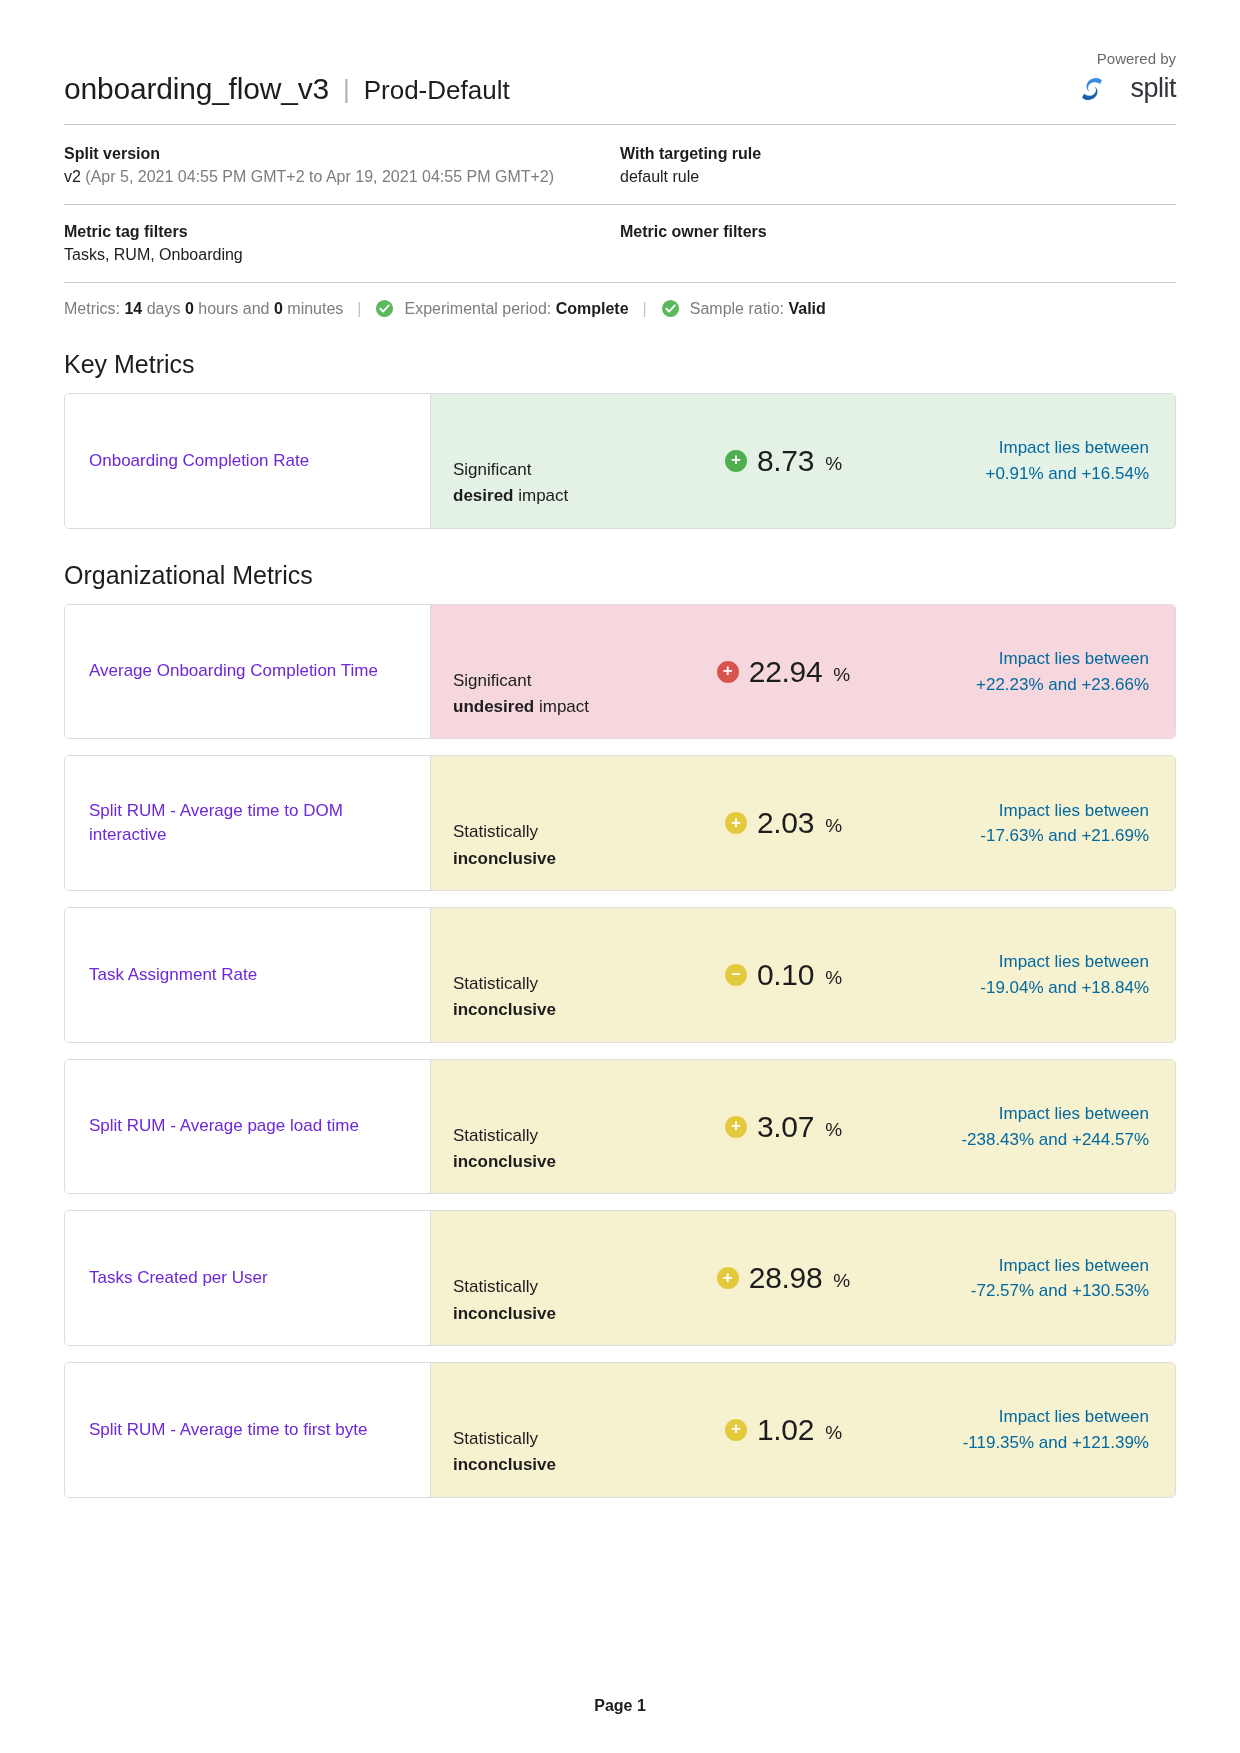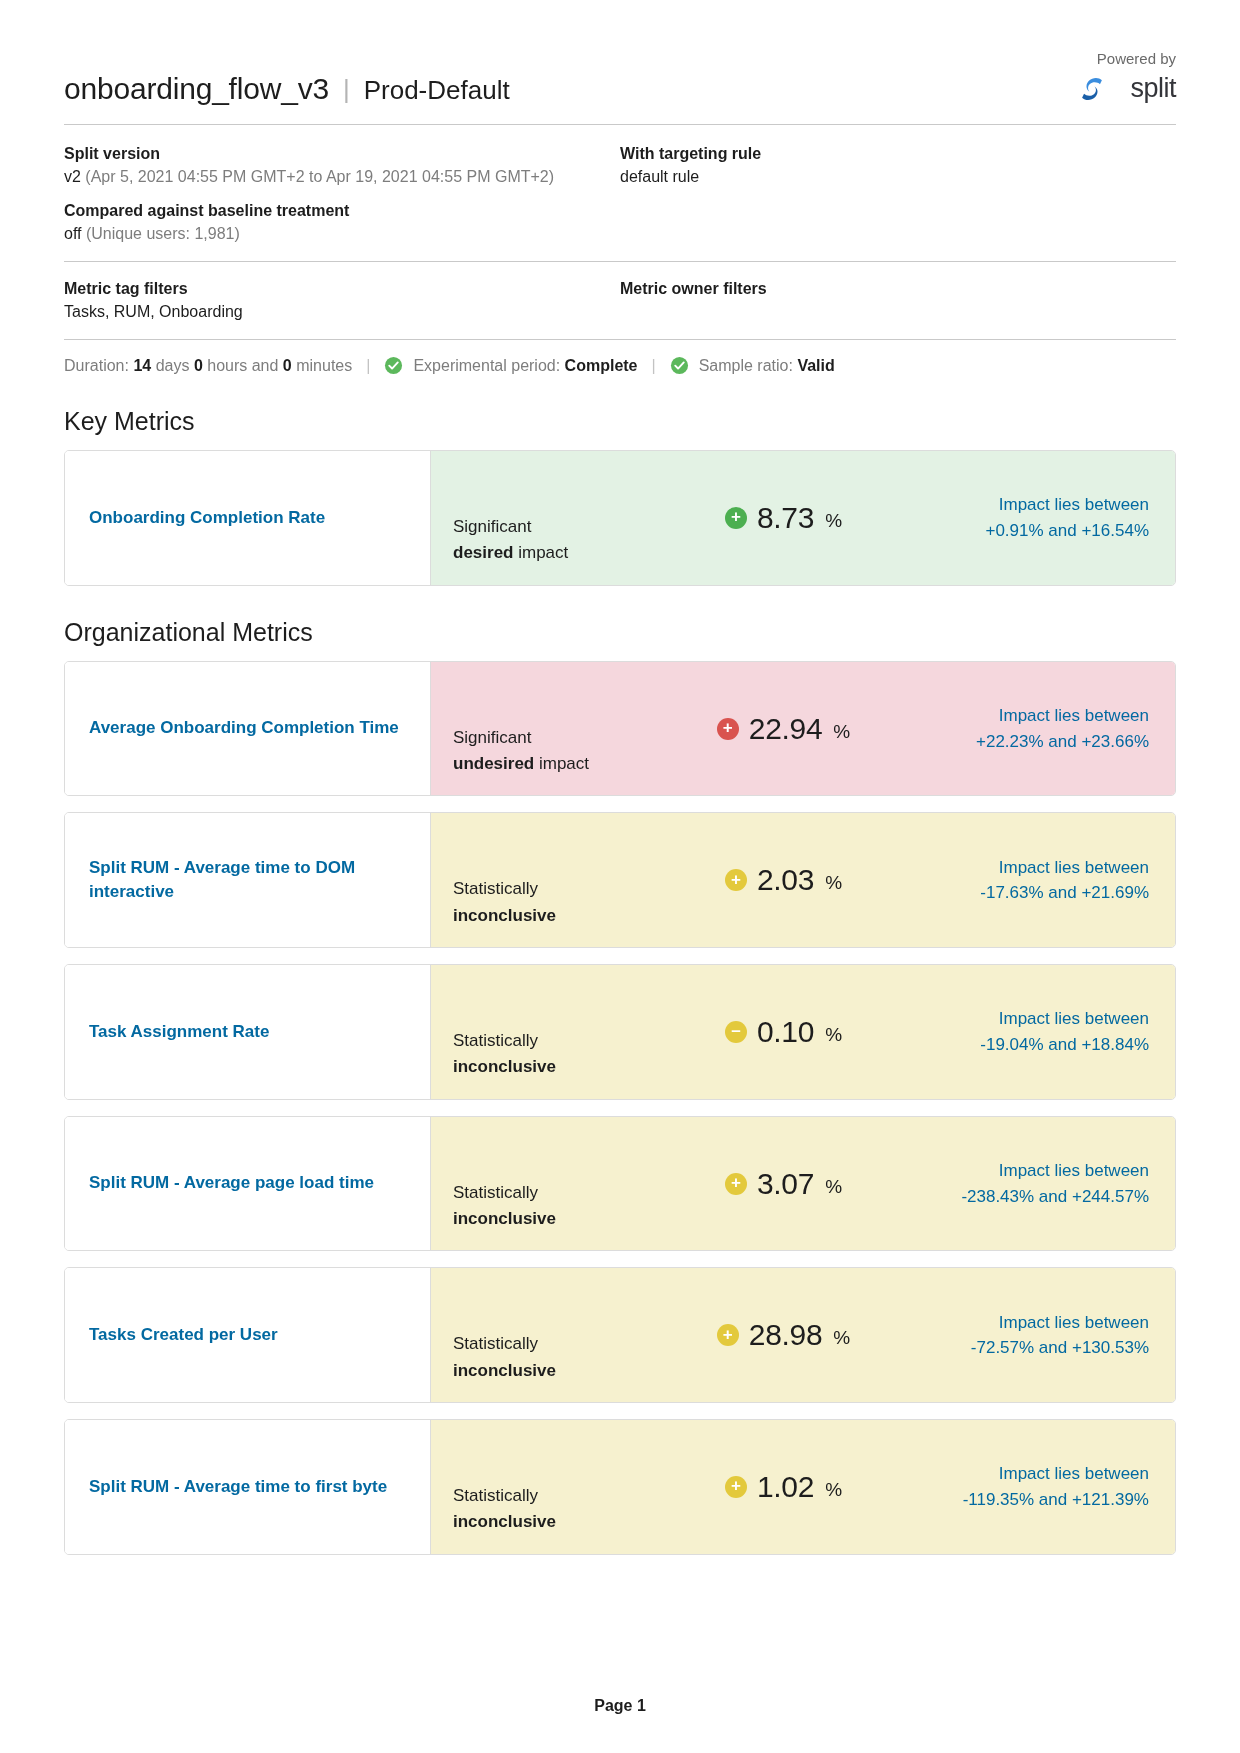--- a/index.html
+++ b/index.html
@@ -153,23 +153,23 @@
     margin-bottom: 16px;
     background: #fff;
   }
   .metric-name {
     width: 366px;
     min-width: 366px;
     padding: 22px 24px;
     display: flex;
     align-items: center;
     font-size: 17px;
-    font-weight: 700;
+    font-weight: 400;
     line-height: 1.45;
-    color: #0369a1;
+    color: #6d28d9;
     background: #ffffff;
     border-right: 1px solid #dcdcdc;
   }
   .metric-body {
     flex: 1;
     display: flex;
     align-items: center;
     padding: 18px 26px 18px 22px;
     gap: 10px;
   }
@@ -268,43 +268,36 @@
       <div class="meta-label">Split version</div>
       <div class="meta-value">
         <span class="strong">v2</span>
         <span class="muted">(Apr 5, 2021 04:55 PM GMT+2 to Apr 19, 2021 04:55 PM GMT+2)</span>
       </div>
     </div>
     <div class="meta-block">
       <div class="meta-label">With targeting rule</div>
       <div class="meta-value">default rule</div>
     </div>
-    <div class="meta-block">
-      <div class="meta-label">Compared against baseline treatment</div>
-      <div class="meta-value">
-        <span class="strong">off</span>
-        <span class="muted">(Unique users: 1,981)</span>
-      </div>
-    </div>
   </div>
 
   <div class="meta2">
     <div class="meta-block">
       <div class="meta-label">Metric tag filters</div>
       <div class="meta-value">Tasks, RUM, Onboarding</div>
     </div>
     <div class="meta-block">
       <div class="meta-label">Metric owner filters</div>
       <div class="meta-value"></div>
     </div>
   </div>
 
   <div class="statusline">
     <span>
-      <span>Duration:</span>
+      <span>Metrics:</span>
       <b>14</b>
       <span>days</span>
       <b>0</b>
       <span>hours and</span>
       <b>0</b>
       <span>minutes</span>
     </span>
     <span class="divider">|</span>
     <svg class="check" viewBox="0 0 20 20">
       <circle cx="10" cy="10" r="9" fill="#5cb85c"></circle>

